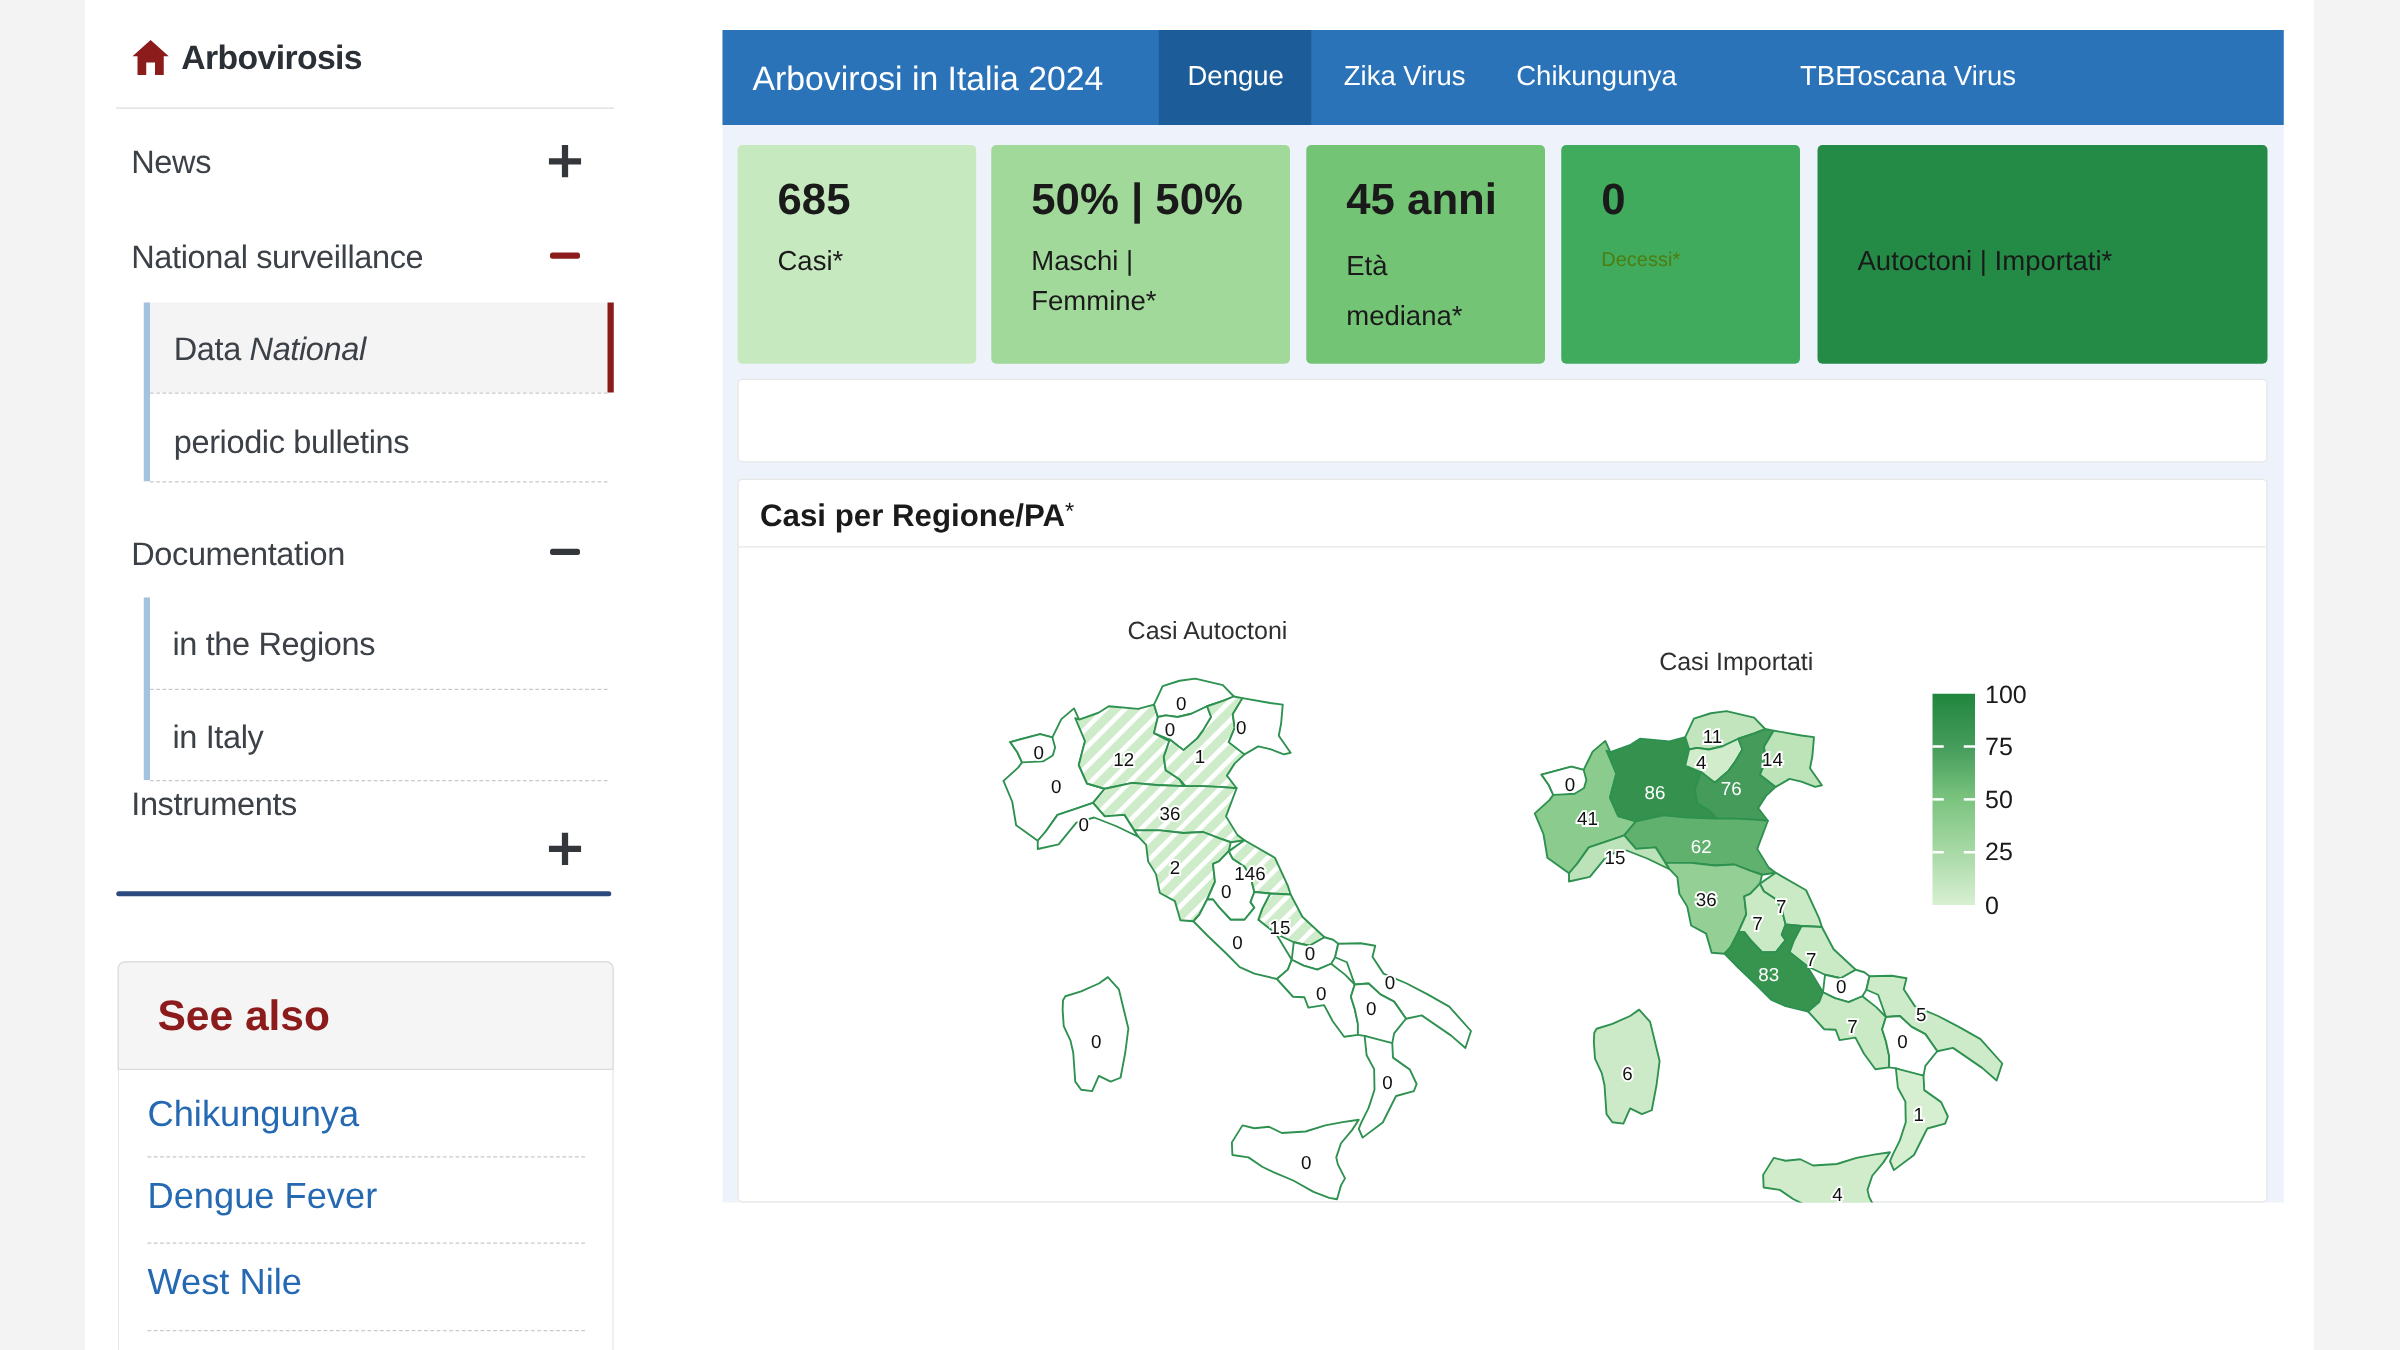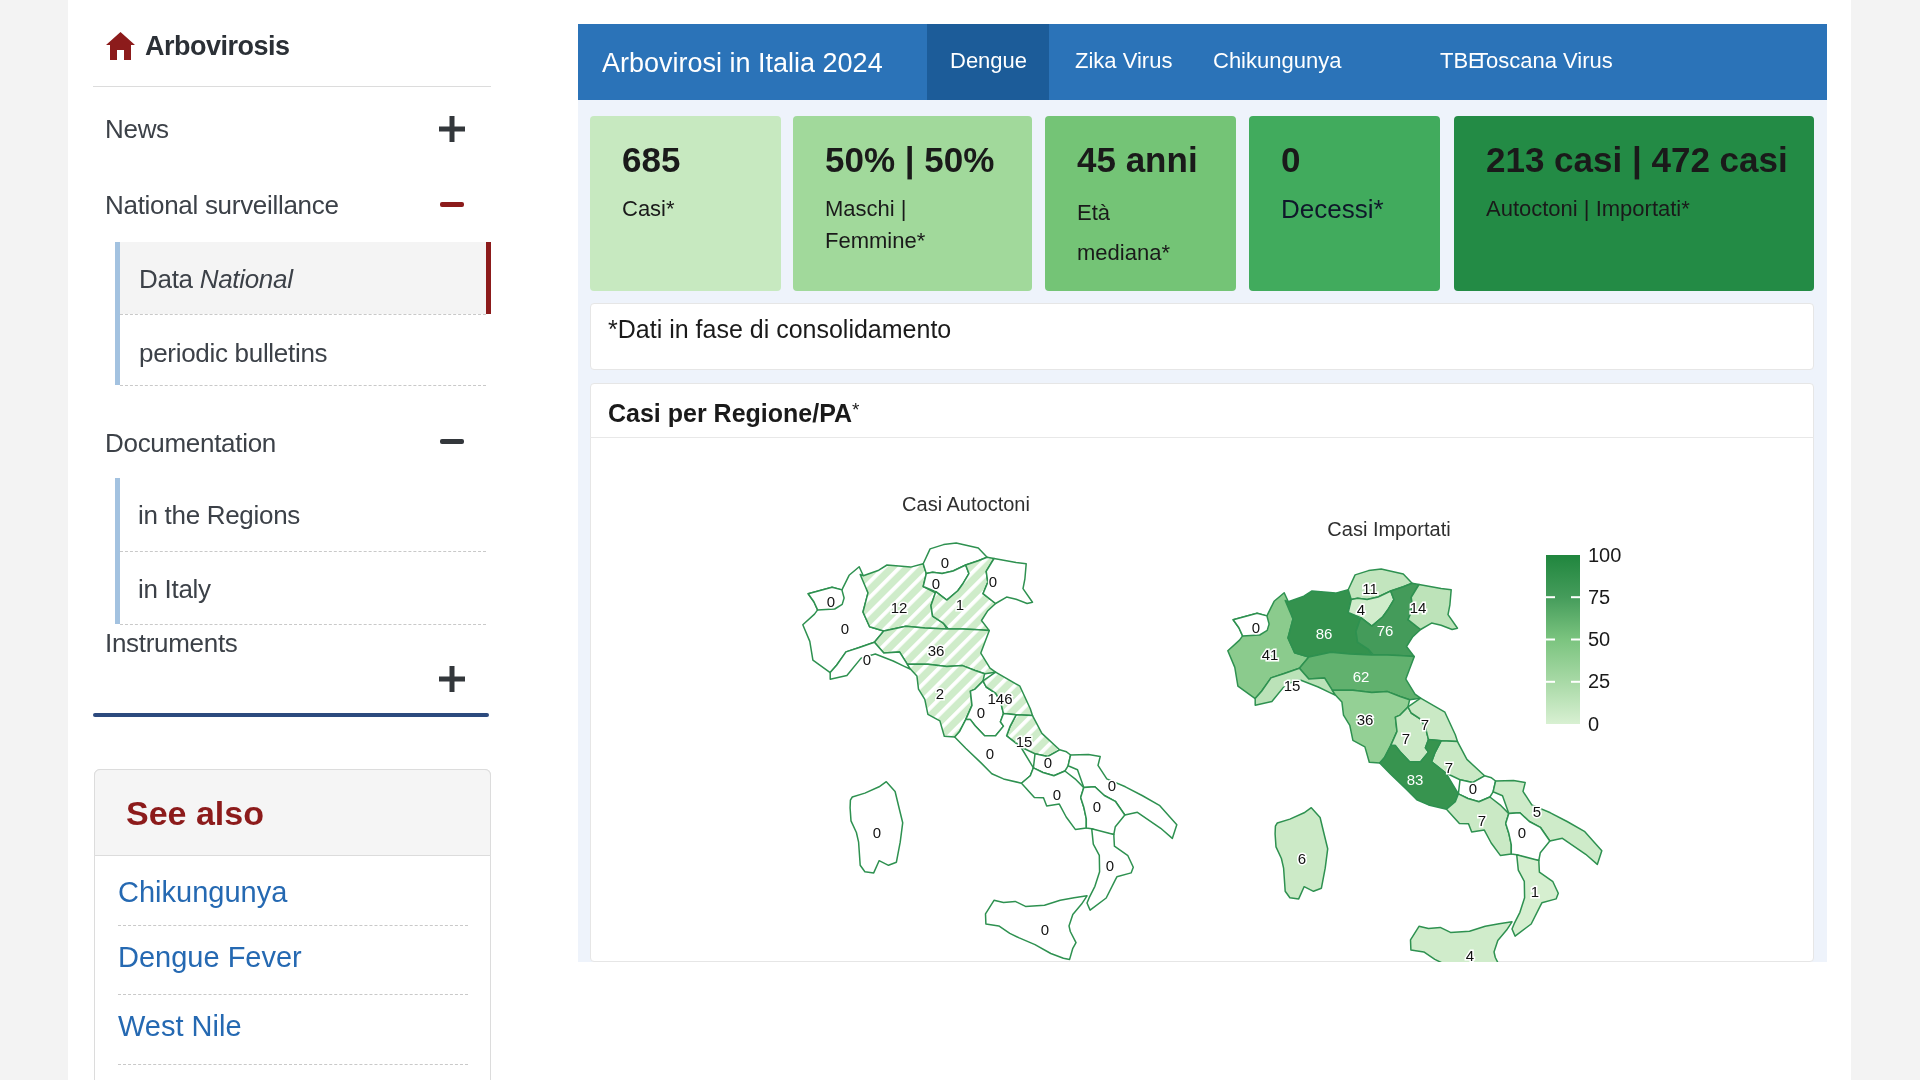--- a/index.html
+++ b/index.html
@@ -75,26 +75,24 @@
   <div class="abs" style="left:1249px;top:116px;width:191px;height:175px;background:#41ab5d;border-radius:4px"></div>
   <div class="abs" style="left:1454px;top:116px;width:360px;height:175px;background:#238b45;border-radius:4px"></div>
 
   <div class="abs" style="left:622px;top:140px;font-size:35px;font-weight:bold;color:#1a1a1a">685</div>
   <div class="abs" style="left:622px;top:193px;font-size:22px;color:#1a1a1a;line-height:32px">Casi*</div>
   <div class="abs" style="left:825px;top:140px;font-size:35px;font-weight:bold;color:#1a1a1a">50% | 50%</div>
   <div class="abs" style="left:825px;top:193px;font-size:22px;color:#1a1a1a;line-height:32px">Maschi |<br>Femmine*</div>
   <div class="abs" style="left:1077px;top:140px;font-size:35px;font-weight:bold;color:#1a1a1a">45 anni</div>
   <div class="abs" style="left:1077px;top:193px;font-size:22px;color:#1a1a1a;line-height:40px">Età<br>mediana*</div>
   <div class="abs" style="left:1281px;top:140px;font-size:35px;font-weight:bold;color:#1a1a1a">0</div>
-  <div class="abs" style="left:1281px;top:193px;font-size:26px;color:#0f172a;line-height:32px">Decessi*</div>
-  <div class="abs" style="left:1486px;top:140px;font-size:35px;font-weight:bold;color:#1a1a1a">213 casi | 472 casi</div>
+  <div class="abs" style="left:1281px;top:193px;font-size:16px;color:#4d7c0f;line-height:32px">Decessi*</div>
   <div class="abs" style="left:1486px;top:193px;font-size:22px;color:#1a1a1a;line-height:32px">Autoctoni | Importati*</div>
 
   <div class="abs" style="left:590px;top:303px;width:1224px;height:67px;background:#ffffff;border:1px solid #e6e6e6;border-radius:4px"></div>
-  <div class="abs" style="left:608px;top:315px;font-size:25px;color:#1a1a1a">*Dati in fase di consolidamento</div>
 
   <div class="abs" style="left:590px;top:383px;width:1224px;height:579px;background:#ffffff;border:1px solid #e6e6e6;border-radius:4px"></div>
   <div class="abs" style="left:590px;top:437px;width:1224px;border-top:1px solid #e8e8e8"></div>
   <div class="abs" style="left:608px;top:399px;font-size:25px;font-weight:bold;color:#1a1a1a">Casi per Regione/PA<span style="font-weight:normal;font-size:19px;vertical-align:6px">*</span></div>
 
   <svg class="abs" style="left:790px;top:438px" width="1024" height="524" viewBox="0 0 1024 524" font-family="Liberation Sans, sans-serif">
 <defs>
 <pattern id="hatch" patternUnits="userSpaceOnUse" width="11" height="11" patternTransform="rotate(-45)">
   <rect width="11" height="11" fill="#cfecca"></rect>
   <rect width="11" height="3.8" fill="#ffffff"></rect>

